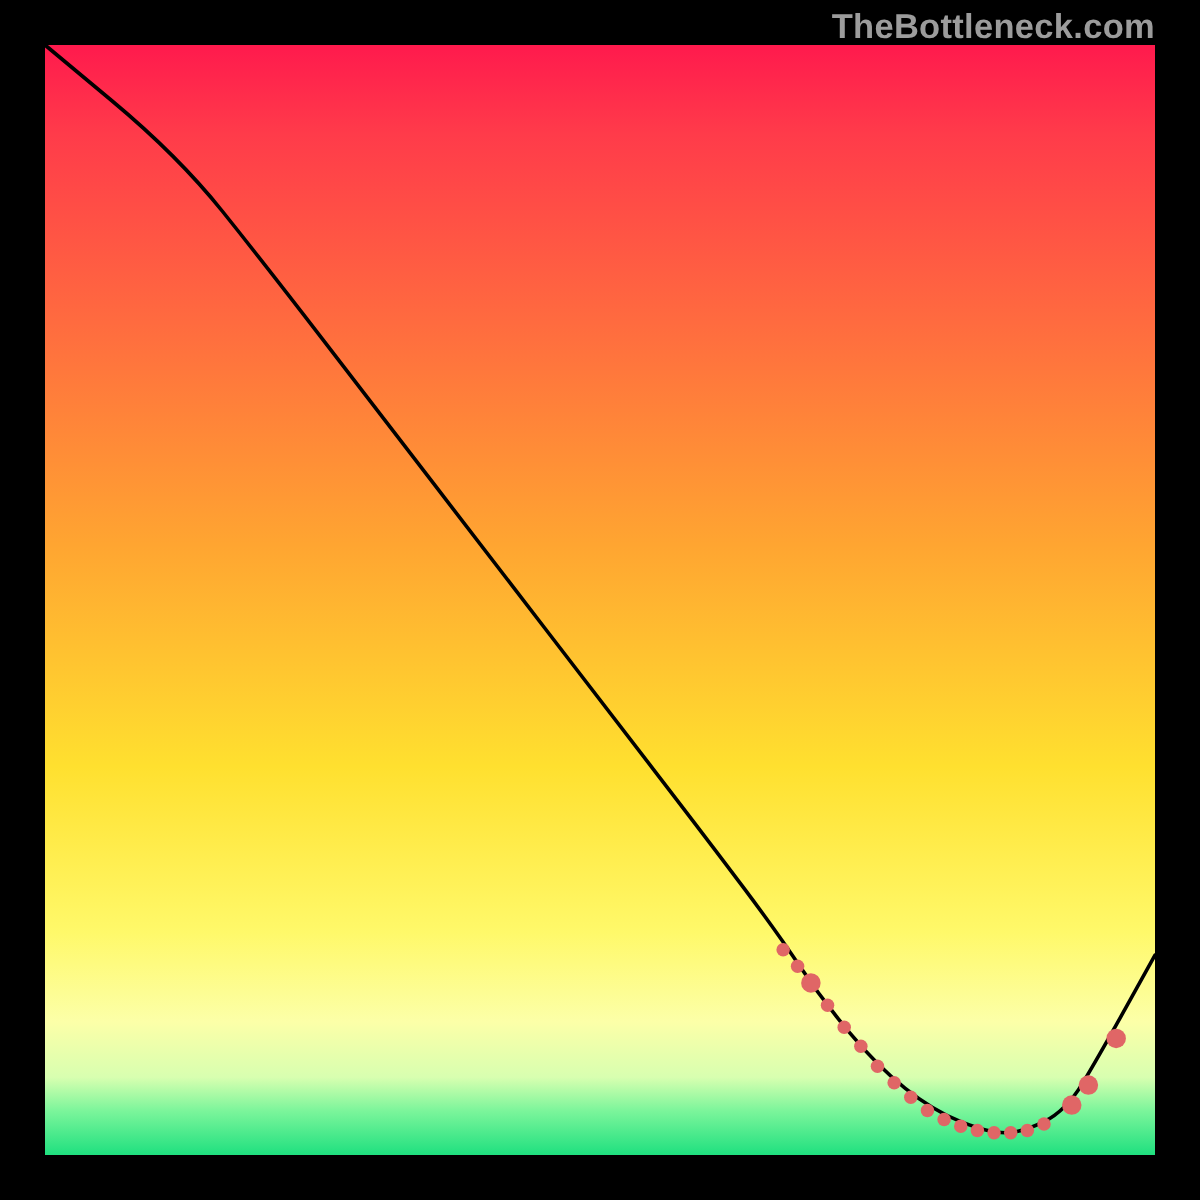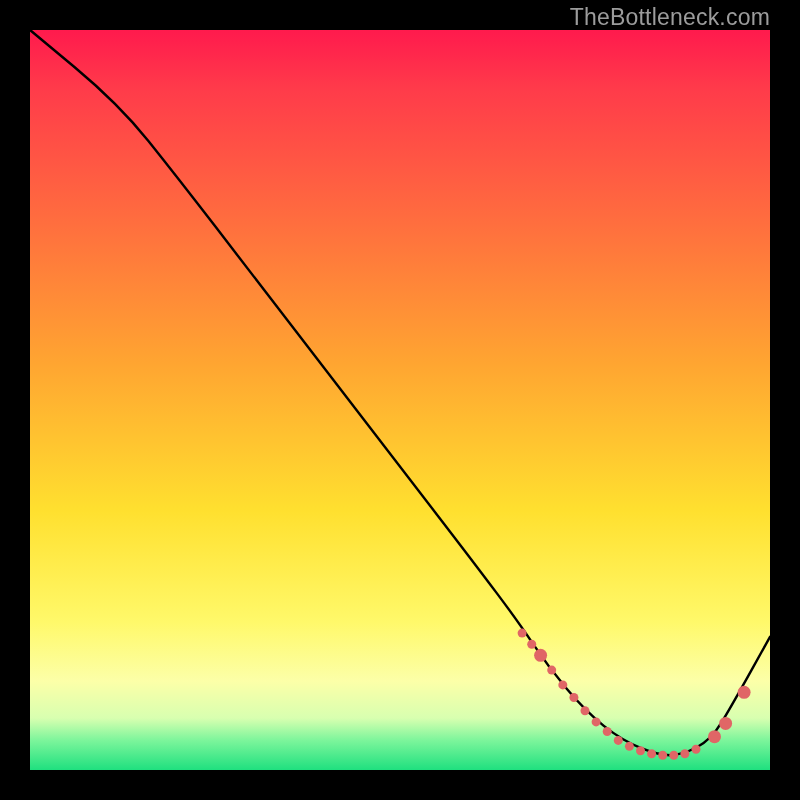--- a/index.html
+++ b/index.html
@@ -48,21 +48,21 @@
     height: 740px;
     overflow: visible;
   }
   .watermark {
     position: absolute;
     top: 4px;
     right: 30px;
     color: #9c9c9c;
     font-size: 23px;
     letter-spacing: 0.2px;
-    font-weight: 400;
+    font-weight: 700;
     user-select: none;
   }
 </style>
 </head>
 <body>
 
 <div class="frame">
   <div class="watermark">TheBottleneck.com</div>
 
   <div class="plot">

